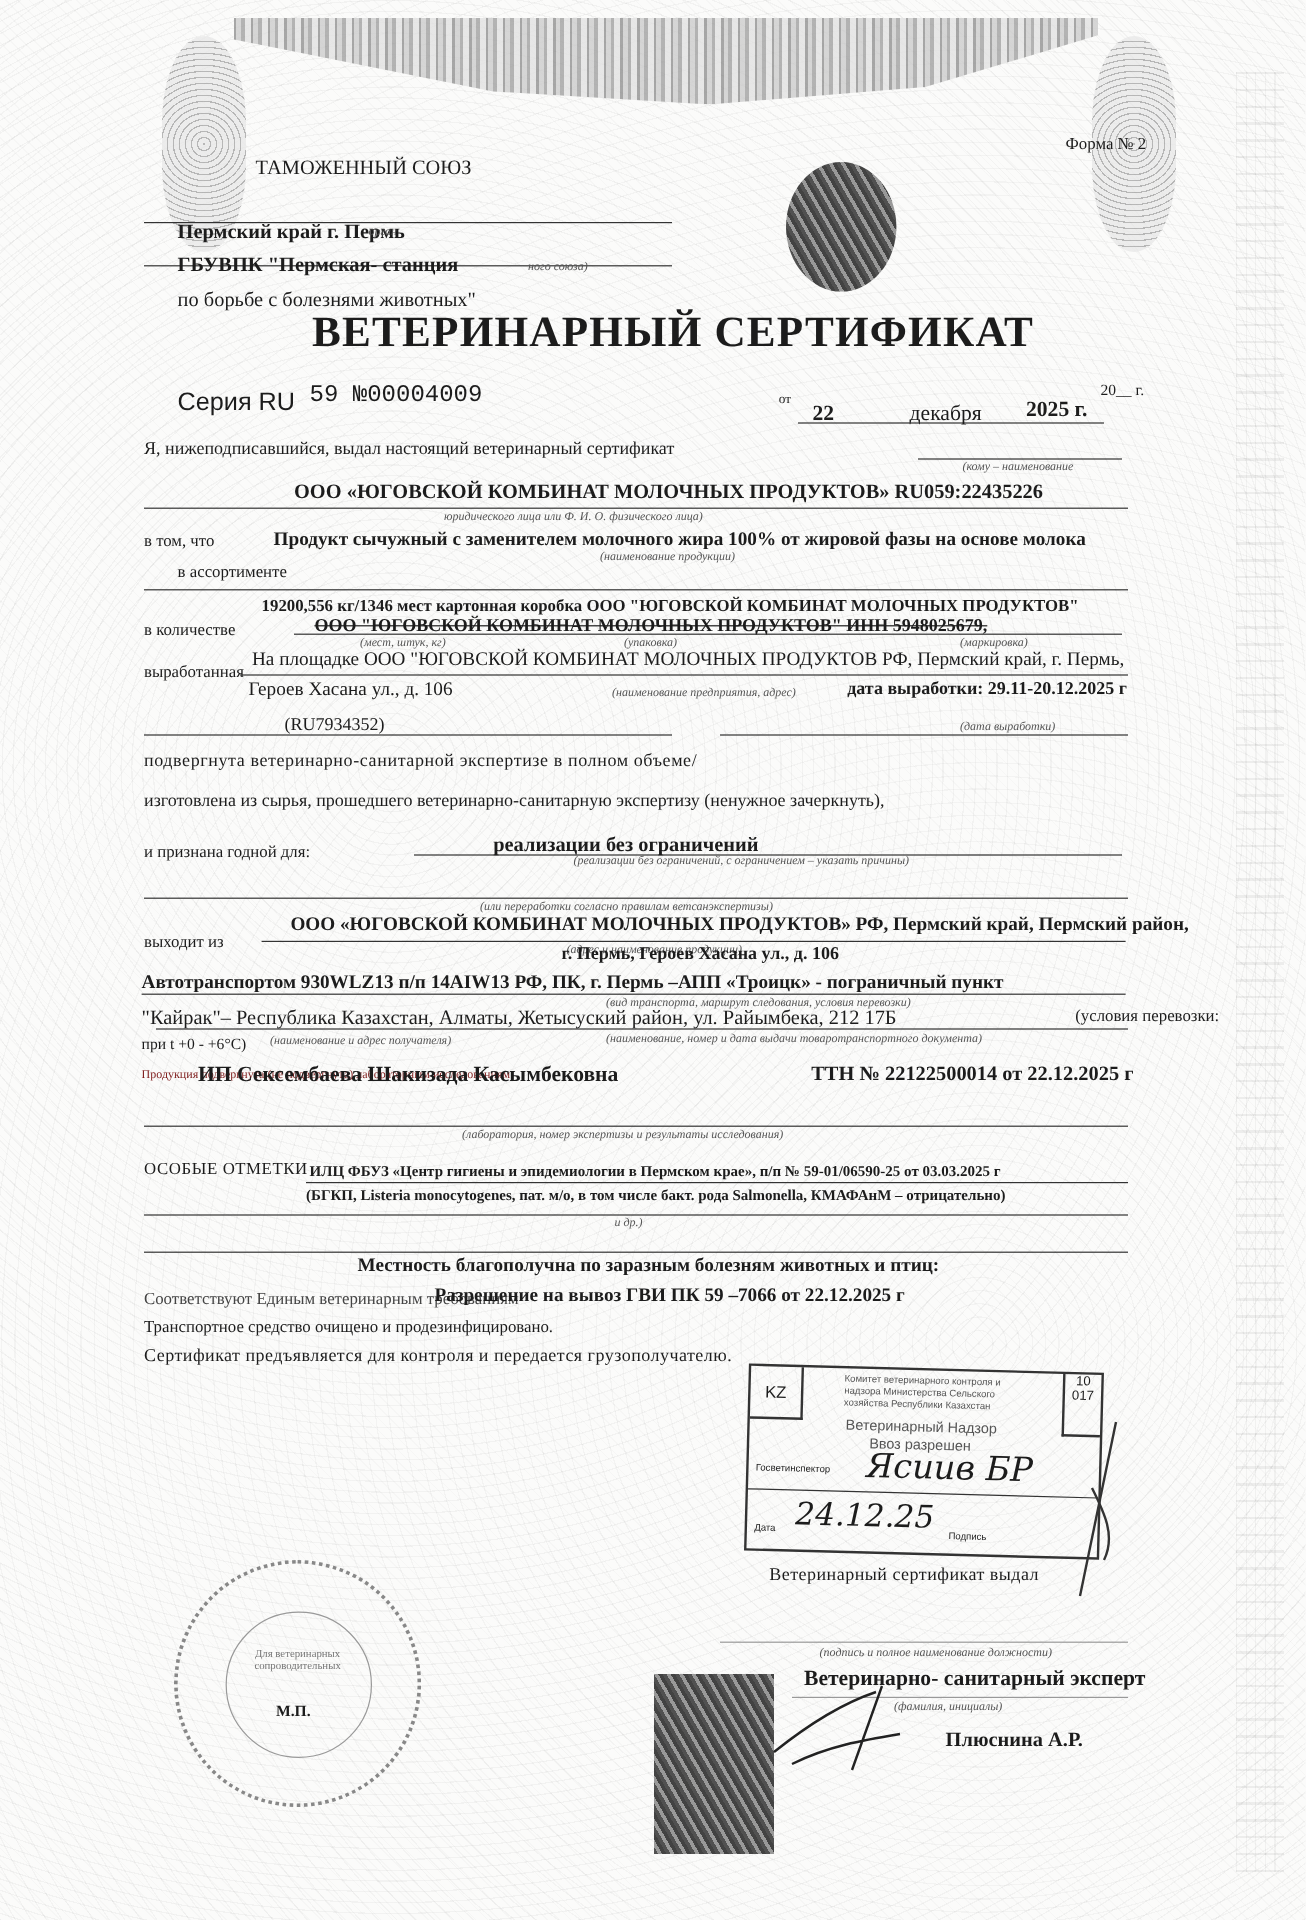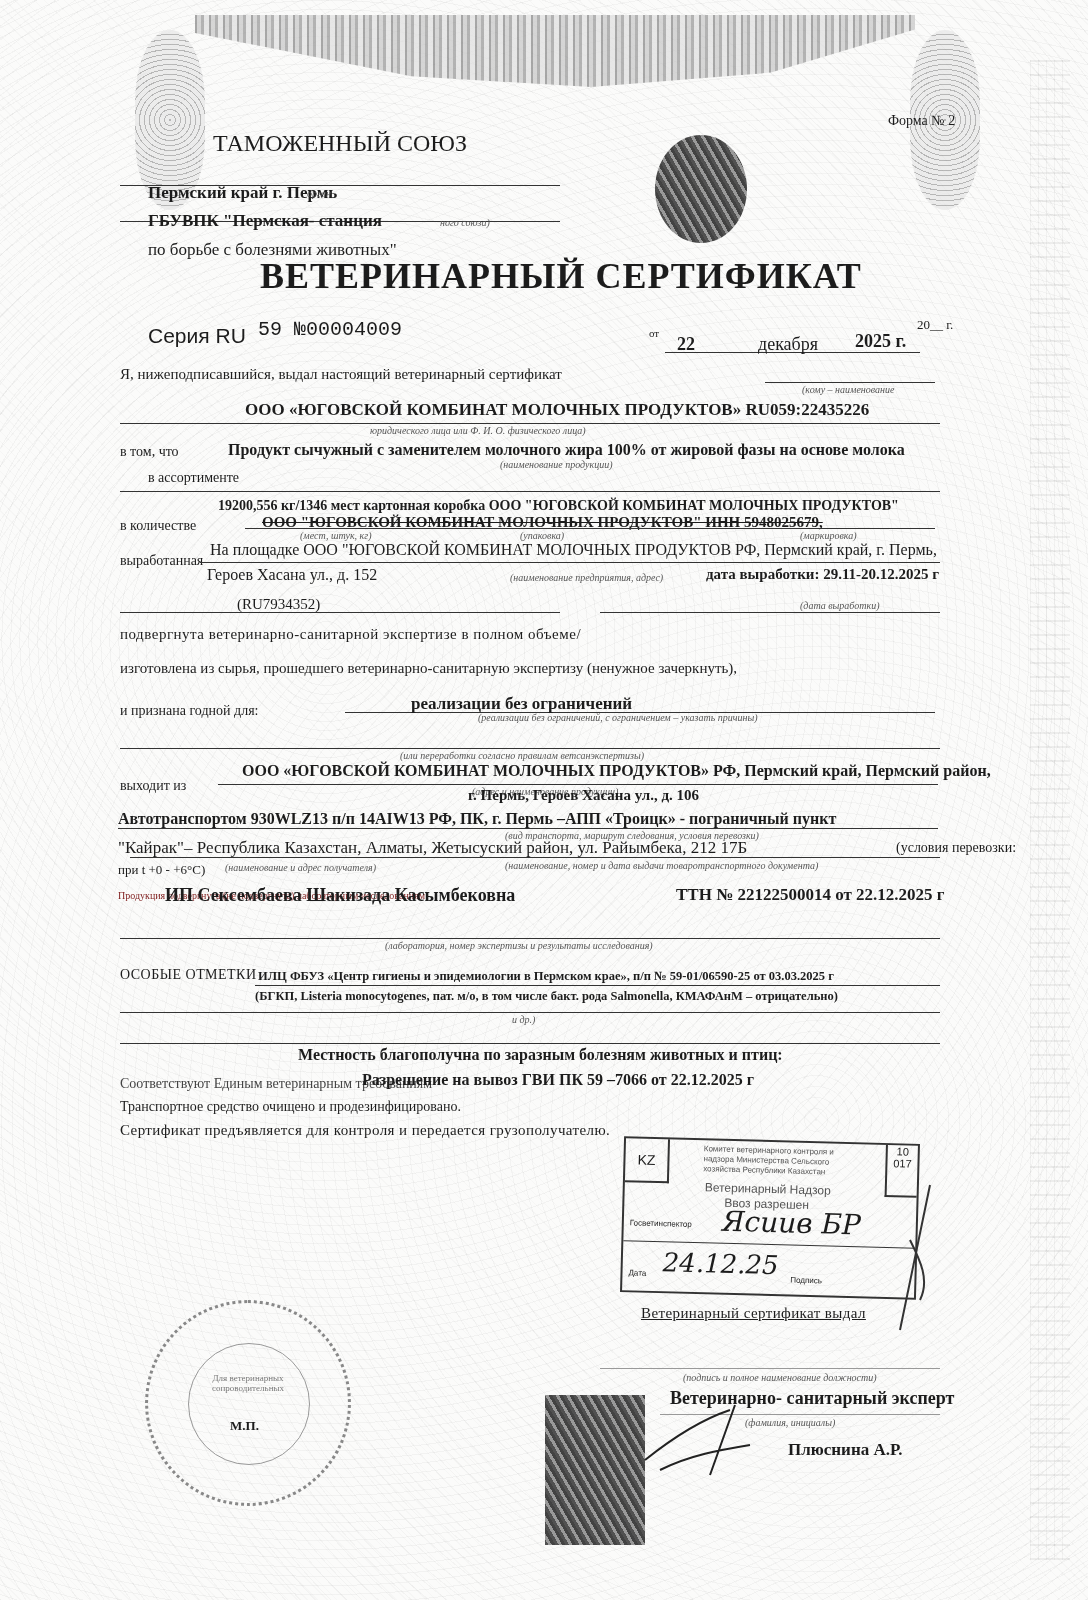--- a/index.html
+++ b/index.html
@@ -63,21 +63,21 @@
 
 <div class="guilloche"></div>
 <div class="right-border"></div>
 <div class="top-band"></div>
 <div class="rosette" style="left:135px;"></div>
 <div class="rosette" style="left:910px;"></div>
 <div class="holo" style="left:655px;top:135px;width:92px;height:108px;border-radius:50%;"></div>
 <div class="holo" style="left:545px;top:1395px;width:100px;height:150px;"></div>
 
 <div class="t" style="left:888px;top:113px;font-size:14px;">Форма № 2</div>
-<div class="t" style="left:213px;top:130px;font-size:24px;">ТАМОЖЕННЫЙ СОЮЗ</div>
+<div class="t" style="left:213px;top:130px;font-size:17px;">ТАМОЖЕННЫЙ СОЮЗ</div>
 <div class="line" style="left:120px;top:185px;width:440px;"></div>
 <div class="t b" style="left:148px;top:183px;font-size:17px;">Пермский край г. Пермь</div>
 <div class="hint" style="left:282px;top:188px;margin-left:25px;">орган</div>
 <div class="line" style="left:120px;top:221px;width:440px;"></div>
 <div class="t b" style="left:148px;top:211px;font-size:17px;">ГБУВПК "Пермская- станция</div>
 <div class="hint" style="left:440px;top:217px;">ного союза)</div>
 <div class="t" style="left:148px;top:240px;font-size:17px;">по борьбе с болезнями животных"</div>
 
 <div class="t b" style="left:260px;top:255px;font-size:36px;letter-spacing:1px;">ВЕТЕРИНАРНЫЙ СЕРТИФИКАТ</div>
 
@@ -109,21 +109,21 @@
 <div class="t" style="left:120px;top:518px;font-size:14px;">в количестве</div>
 <div class="t b strike" style="left:262px;top:514px;font-size:15px;">ООО "ЮГОВСКОЙ КОМБИНАТ МОЛОЧНЫХ ПРОДУКТОВ" ИНН 5948025679,</div>
 <div class="line" style="left:245px;top:528px;width:690px;"></div>
 <div class="hint" style="left:300px;top:530px;">(мест, штук, кг)</div>
 <div class="hint" style="left:520px;top:530px;">(упаковка)</div>
 <div class="hint" style="left:800px;top:530px;">(маркировка)</div>
 
 <div class="t" style="left:120px;top:553px;font-size:14px;">выработанная</div>
 <div class="t" style="left:210px;top:541px;font-size:16px;">На площадке ООО "ЮГОВСКОЙ КОМБИНАТ МОЛОЧНЫХ ПРОДУКТОВ РФ, Пермский край, г. Пермь,</div>
 <div class="line" style="left:200px;top:562px;width:740px;"></div>
-<div class="t" style="left:207px;top:566px;font-size:16px;">Героев Хасана ул., д. 152</div>
+<div class="t" style="left:207px;top:566px;font-size:16px;">Героев Хасана ул., д. 106</div>
 <div class="hint" style="left:510px;top:572px;">(наименование предприятия, адрес)</div>
 <div class="t b" style="left:706px;top:566px;font-size:15px;">дата выработки: 29.11-20.12.2025 г</div>
 <div class="t" style="left:237px;top:596px;font-size:15px;">(RU7934352)</div>
 <div class="line" style="left:120px;top:612px;width:440px;"></div>
 <div class="line" style="left:600px;top:612px;width:340px;"></div>
 <div class="hint" style="left:800px;top:600px;">(дата выработки)</div>
 
 <div class="t" style="left:120px;top:626px;font-size:15px;letter-spacing:.5px;">подвергнута ветеринарно-санитарной экспертизе в полном объеме/</div>
 <div class="t" style="left:120px;top:660px;font-size:15px;">изготовлена из сырья, прошедшего ветеринарно-санитарную экспертизу (ненужное зачеркнуть),</div>
 
@@ -184,21 +184,21 @@
   <div style="position:absolute;left:80px;top:40px;font:12px 'Liberation Sans',sans-serif;color:#555;">Ветеринарный Надзор</div>
   <div style="position:absolute;left:100px;top:55px;font:12px 'Liberation Sans',sans-serif;color:#555;">Ввоз разрешен</div>
   <div style="position:absolute;left:6px;top:80px;font:8px 'Liberation Sans',sans-serif;">Госветинспектор</div>
   <div style="position:absolute;left:98px;top:64px;font:italic 28px 'DejaVu Serif',serif;">Ясиив БР</div>
   <div style="position:absolute;left:0;top:102px;width:100%;height:1px;background:#333;"></div>
   <div style="position:absolute;left:6px;top:130px;font:8px 'Liberation Sans',sans-serif;">Дата</div>
   <div style="position:absolute;left:40px;top:108px;font:italic 26px 'DejaVu Serif',serif;">24.12.25</div>
   <div style="position:absolute;left:168px;top:133px;font:8px 'Liberation Sans',sans-serif;">Подпись</div>
 </div>
 
-<div class="t" style="left:641px;top:1305px;font-size:15px;letter-spacing:.4px;text-decoration:underline;">Ветеринарный сертификат выдал</div>
+<div class="t" style="left:641px;top:1305px;font-size:15px;letter-spacing:.4px;">Ветеринарный сертификат выдал</div>
 <div class="line" style="left:600px;top:1368px;width:340px;background:#999;"></div>
 <div class="hint" style="left:683px;top:1372px;">(подпись и полное наименование должности)</div>
 <div class="t b" style="left:670px;top:1388px;font-size:18px;">Ветеринарно- санитарный эксперт</div>
 <div class="line" style="left:660px;top:1414px;width:280px;background:#999;"></div>
 <div class="hint" style="left:745px;top:1417px;">(фамилия, инициалы)</div>
 <div class="t b" style="left:788px;top:1440px;font-size:17px;">Плюснина А.Р.</div>
 <svg style="position:absolute;left:640px;top:1400px;" width="150" height="80">
   <path d="M5 60 C30 40 60 20 90 10 M20 70 C50 55 80 50 110 45 M95 5 L70 75" stroke="#222" stroke-width="2" fill="none"></path>
 </svg>
 <svg style="position:absolute;left:890px;top:1180px;" width="50" height="160">

